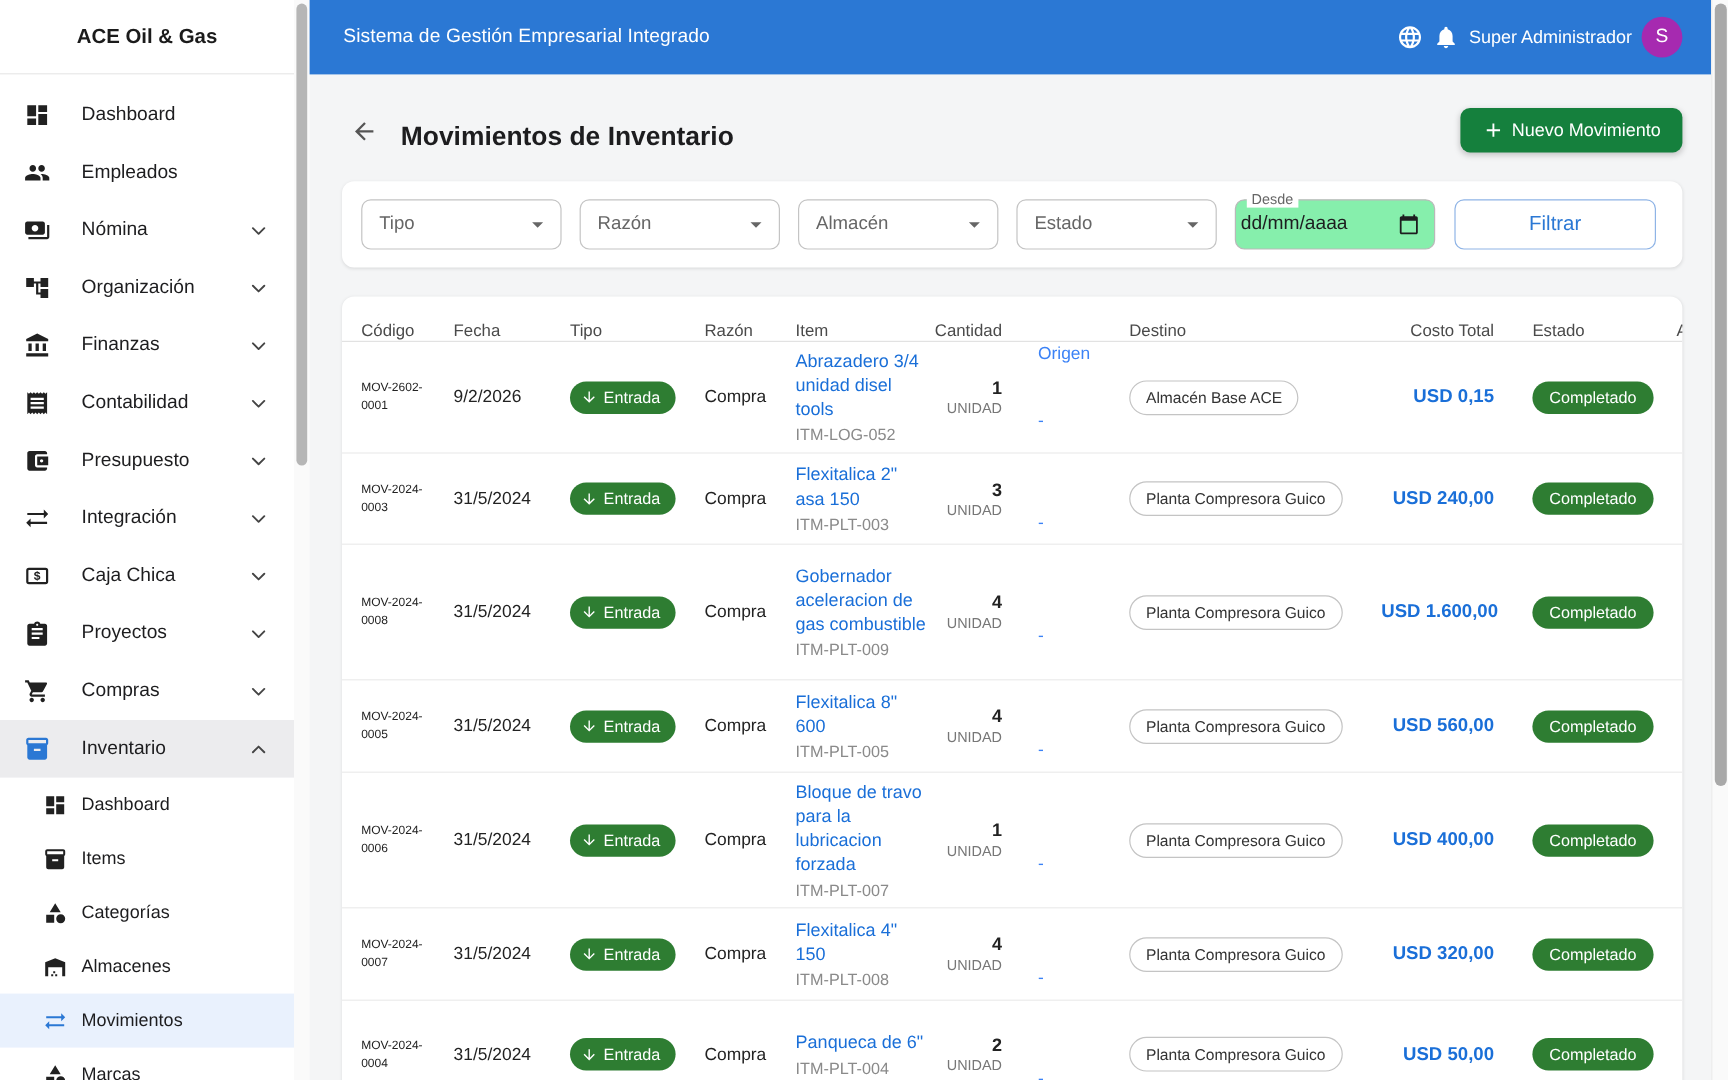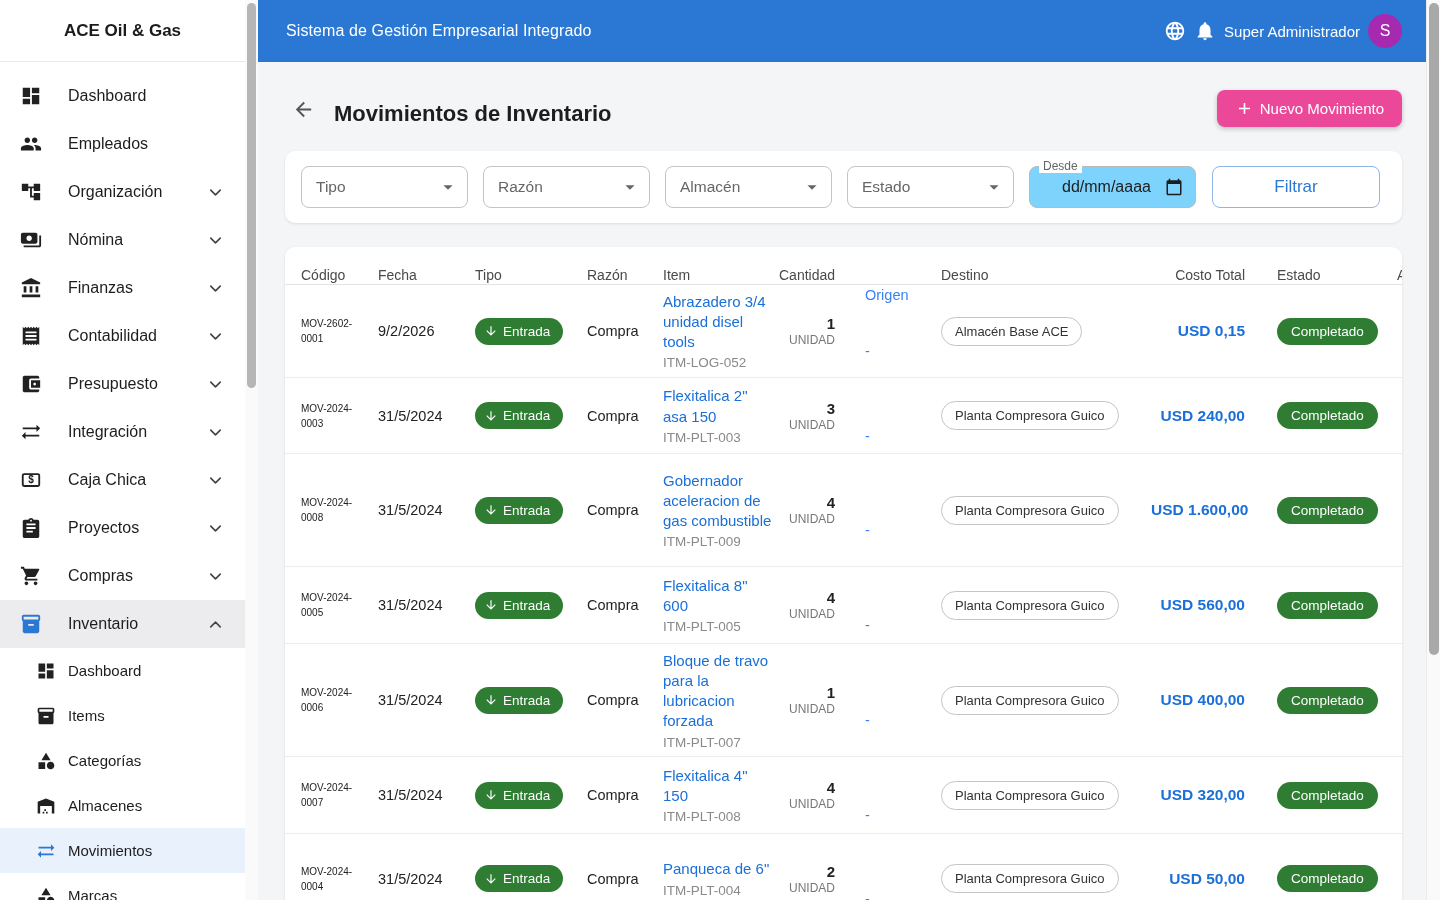--- a/index.html
+++ b/index.html
@@ -34,30 +34,30 @@
   .appbar .ico { color:#fff; width:22px; height:22px; cursor:pointer; }
   .user-name { font-size:15px; }
   .avatar { width:34px; height:34px; border-radius:50%; background:#a62ab0; display:flex; align-items:center; justify-content:center; font-size:16px; color:#fff; cursor:pointer; }
 
   .content { flex:1; padding:0 24px 0 27px; overflow:hidden; }
 
   .page-head { margin-top:28px; display:flex; align-items:flex-end; gap:13px; }
   .back-btn { width:36px; height:36px; border:none; background:transparent; border-radius:50%; display:flex; align-items:center; justify-content:center; color:#555; cursor:pointer; }
   .back-btn .ico { color:#555; width:23px; height:23px; }
   .page-title { font-size:22px; font-weight:700; color:#1d1d1f; }
-  .new-btn { margin-left:auto; height:37px; background:#ec4899; color:#fff; border:none; border-radius:8px; padding:0 18px; font-size:15px; display:flex; align-items:center; gap:6px; cursor:pointer; box-shadow:0 2px 5px rgba(0,0,0,.22); font-family:inherit; }
+  .new-btn { margin-left:auto; height:37px; background:#15803d; color:#fff; border:none; border-radius:8px; padding:0 18px; font-size:15px; display:flex; align-items:center; gap:6px; cursor:pointer; box-shadow:0 2px 5px rgba(0,0,0,.22); font-family:inherit; }
   .new-btn .ico { color:#fff; width:19px; height:19px; }
 
   .card { background:#fff; border-radius:10px; box-shadow:0 1px 3px rgba(0,0,0,.1); }
 
   
   .filters { margin-top:24px; padding:15px 16px; display:flex; gap:15px; align-items:center; }
   .select { width:167px; height:42px; border:1px solid #c4c4c4; border-radius:8px; display:flex; align-items:center; padding:0 8px 0 14px; color:#666; font-size:15.5px; background:#fff; cursor:pointer; }
   .select .caret { margin-left:auto; width:22px; height:22px; color:#666; fill:currentColor; }
-  .datefield { position:relative; width:167px; height:42px; border:1px solid #b9b9b9; border-radius:8px; display:flex; align-items:center; padding:0 12px 0 32px; color:#1d1d1f; font-size:16px; background:#7dd3fc; cursor:text; }
+  .datefield { position:relative; width:167px; height:42px; border:1px solid #b9b9b9; border-radius:8px; display:flex; align-items:center; padding:0 12px 0 4px; color:#1d1d1f; font-size:16px; background:#86efac; cursor:text; }
   .datefield .dlabel { position:absolute; top:-8px; left:9px; background:#fff; padding:0 4px; font-size:12px; color:#666; }
   .datefield .cal { margin-left:auto; width:18px; height:18px; color:#1d1d1f; fill:currentColor; cursor:pointer; }
   .filtrar-btn { width:168px; height:42px; margin-left:1px; border:1px solid #8fb4e6; border-radius:8px; background:#fff; color:#2b78d4; font-size:17px; cursor:pointer; font-family:inherit; }
 
   
   .table-card { margin-top:24px; overflow:hidden; }
   .trow { display:grid; grid-template-columns:77px 97px 112px 76px 116px 56px 106px 210px 126px 120px 100px; padding-left:16px; align-items:center; border-bottom:1px solid #ececec; }
   .thead { height:38px; color:#4a4a4a; font-size:14px; border-bottom:1px solid #e2e2e2; }
   .h93{min-height:93px;} .h76{min-height:76px;} .h113{min-height:113px;} .h77{min-height:77px;} .h90{min-height:90px;}
   .c-code span { display:inline-block; width:60px; font-size:10px; color:#222; line-height:1.5; }
@@ -169,32 +169,32 @@
         <span class="nav-label">Dashboard</span>
       </div>
       <div class="nav-item">
         <svg class="ico">
             <use href="#i-people"></use>
           </svg>
         <span class="nav-label">Empleados</span>
       </div>
       <div class="nav-item">
         <svg class="ico">
+            <use href="#i-payments"></use>
+          </svg>
+        <span class="nav-label">Nómina</span>
+        <svg class="chev">
+            <use href="#i-chev-down"></use>
+          </svg>
+      </div>
+      <div class="nav-item">
+        <svg class="ico">
             <use href="#i-org-tree"></use>
           </svg>
         <span class="nav-label">Organización</span>
-        <svg class="chev">
-            <use href="#i-chev-down"></use>
-          </svg>
-      </div>
-      <div class="nav-item">
-        <svg class="ico">
-            <use href="#i-payments"></use>
-          </svg>
-        <span class="nav-label">Nómina</span>
         <svg class="chev">
             <use href="#i-chev-down"></use>
           </svg>
       </div>
       <div class="nav-item">
         <svg class="ico">
             <use href="#i-bank"></use>
           </svg>
         <span class="nav-label">Finanzas</span>
         <svg class="chev">

